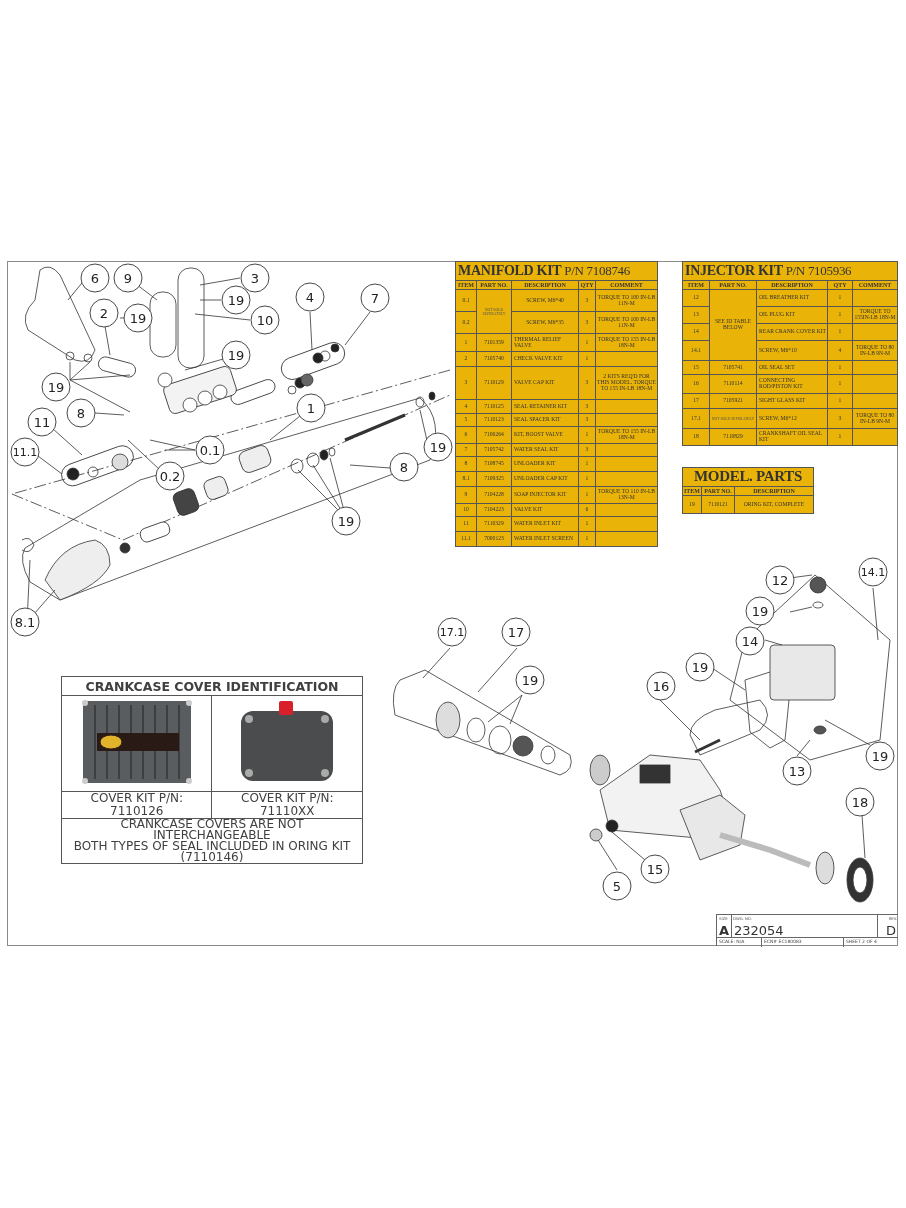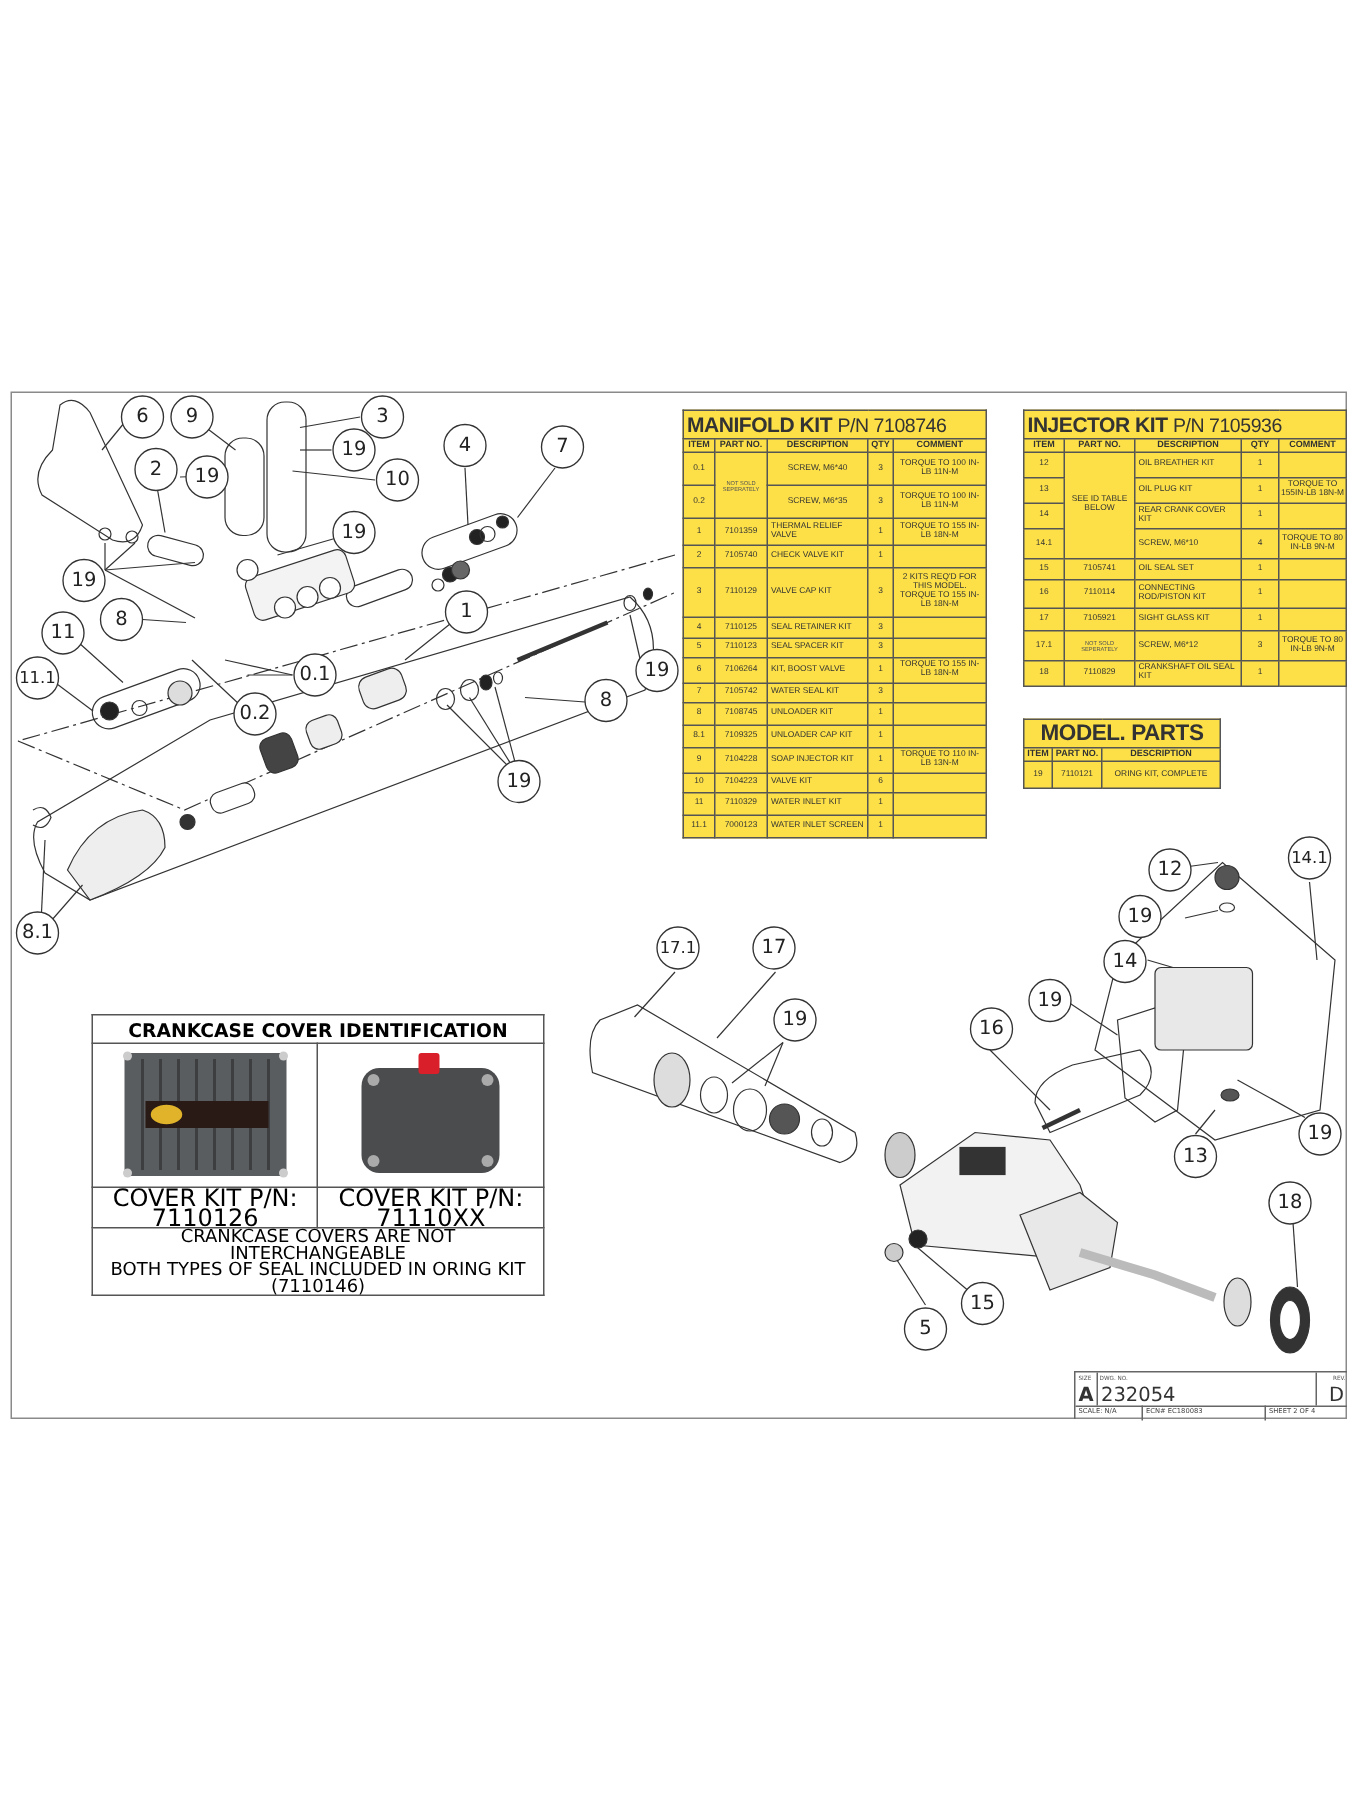--- a/index.html
+++ b/index.html
@@ -1,32 +1,32 @@
 <!DOCTYPE html>
 <html><head>
 <meta charset="utf-8">
 <style>
   html,body{margin:0;padding:0;background:#fff;}
   body{width:906px;height:1208px;position:relative;overflow:hidden;font-family:"DejaVu Sans",sans-serif;color:#222;}
   .frame{position:absolute;left:7px;top:261px;width:891px;height:685px;border:1px solid #8a8a8a;box-sizing:border-box;}
   svg.art{position:absolute;left:0;top:0;}
-  .tbl{position:absolute;border-collapse:collapse;font-family:Liberation Sans, sans-serif;color:#333;background:#fde047;margin-top:12px;}
+  .tbl{position:absolute;border-collapse:collapse;font-family:Liberation Serif, serif;color:#333;background:#eab308;}
   .tbl td,.tbl th{border:1px solid #555;padding:0 1px;text-align:center;vertical-align:middle;line-height:1.05;}
   .tbl th{font-size:6px;font-weight:bold;height:8px;}
   .tbl td{font-size:5.6px;}
   .tbl td.desc{text-align:left;padding-left:2px;}
   .tbl .title{font-size:14px;font-weight:bold;text-align:left;padding:1px 2px;height:16px;letter-spacing:-0.3px;white-space:nowrap;}
   .tbl .title .pn{font-weight:normal;font-size:13px;}
   .tbl .tiny{font-size:3.8px;color:#555;}
   #manifold{left:455px;top:261px;width:203px;}
   #crankcase{left:682px;top:261px;width:216px;}
   #misc{left:682px;top:467px;width:132px;}
   #misc .title{font-size:15px;text-align:center;}
-  #ident{position:absolute;left:61px;top:676px;width:302px;border-collapse:collapse;color:#000000;}
-  #ident td{border:1px solid #555;text-align:center;font-size:16px;line-height:13px;padding:0;}
+  #ident{position:absolute;left:61px;top:676px;width:302px;border-collapse:collapse;color:#404040;}
+  #ident td{border:1px solid #555;text-align:center;font-size:12px;line-height:13px;padding:0;}
   #ident .htitle{font-size:12.5px;font-weight:bold;height:18px;}
   #ident .note{font-size:12px;line-height:11px;}
   #ident .img{height:95px;position:relative;}
   .titleblock{position:absolute;left:716px;top:914px;width:182px;height:32px;border-top:1px solid #666;border-left:1px solid #666;box-sizing:border-box;font-family:"DejaVu Sans",sans-serif;color:#333;}
   .tb-row1{position:absolute;left:0;top:0;width:100%;height:22px;border-bottom:1px solid #666;}
   .tb-size{position:absolute;left:0;top:0;width:14px;height:22px;border-right:1px solid #666;}
   .tb-dwg{position:absolute;left:14px;top:0;width:146px;height:22px;border-right:1px solid #666;}
   .tb-rev{position:absolute;left:160px;top:0;width:22px;height:22px;}
   .lbl{position:absolute;font-size:3.8px;color:#555;left:2px;top:1px;}
   .big{position:absolute;font-size:13px;bottom:-1px;}

